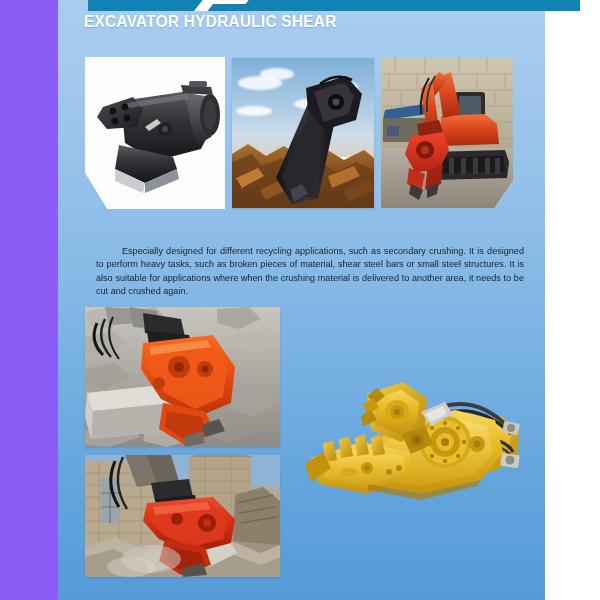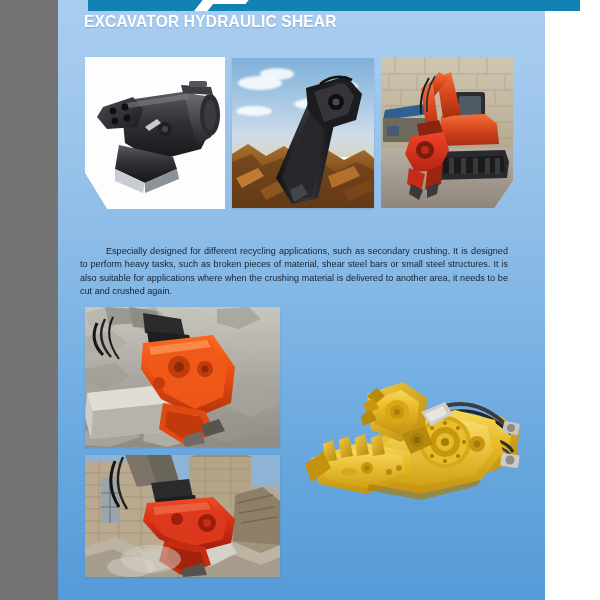--- a/index.html
+++ b/index.html
@@ -2,21 +2,21 @@
 <html><head>
 <meta charset="utf-8">
 <style>
   html,body{margin:0;padding:0;}
   body{
     width:600px;height:600px;overflow:hidden;
     background:#ffffff;
     font-family:"Liberation Sans", sans-serif;
     -webkit-font-smoothing:antialiased;
   }
-  #page{position:relative;width:476px;height:600px;background:#737373;}
+  #page{position:relative;width:476px;height:600px;background:#8b5cf6;}
 
   
   .panel{
     position:absolute;left:58px;top:0;width:487px;height:600px;
     background:linear-gradient(180deg,#a9cdef 0%,#a3c9ed 12%,#93c0e9 32%,#7db4e4 55%,#66a6dd 78%,#559bd8 100%);
   }
 
   
   .headerbar{
     position:absolute;left:88px;top:0px;width:492px;height:11px;
@@ -55,21 +55,21 @@
   
   .notch-bl{
     clip-path:polygon(0 0,100% 0,100% 100%,16% 100%,0 76%);
   }
   .notch-br{
     clip-path:polygon(0 0,100% 0,100% 82%,86% 100%,0 100%);
   }
 
   
   .para{
-    position:absolute;left:80px;top:236px;width:428px;
+    position:absolute;left:96px;top:236px;width:428px;
     font-size:9.1px;line-height:13.2px;color:#16222e;
     text-align:justify;text-indent:26px;
     font-family:"Liberation Sans",sans-serif;
   }
 
   
 
   
   .p1bg{background:#fdfdfd;}
 

